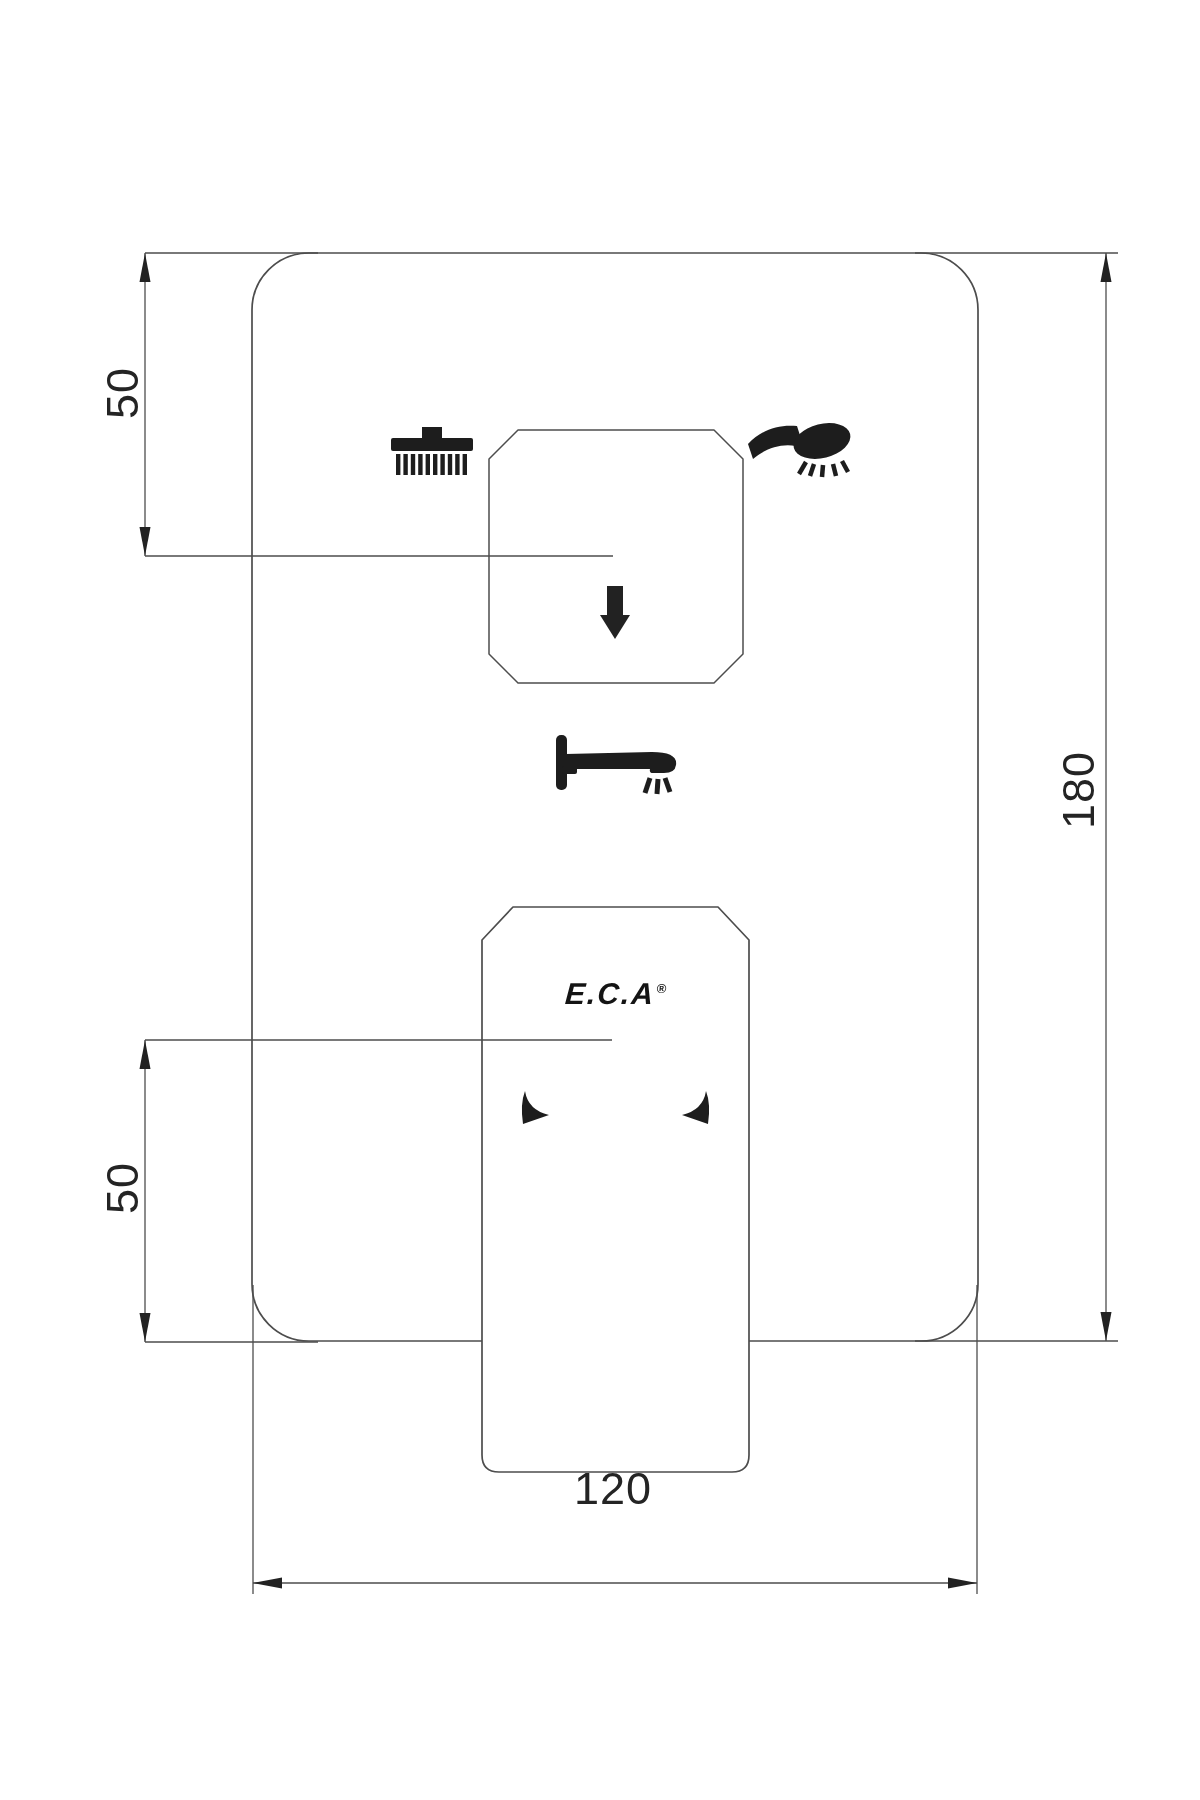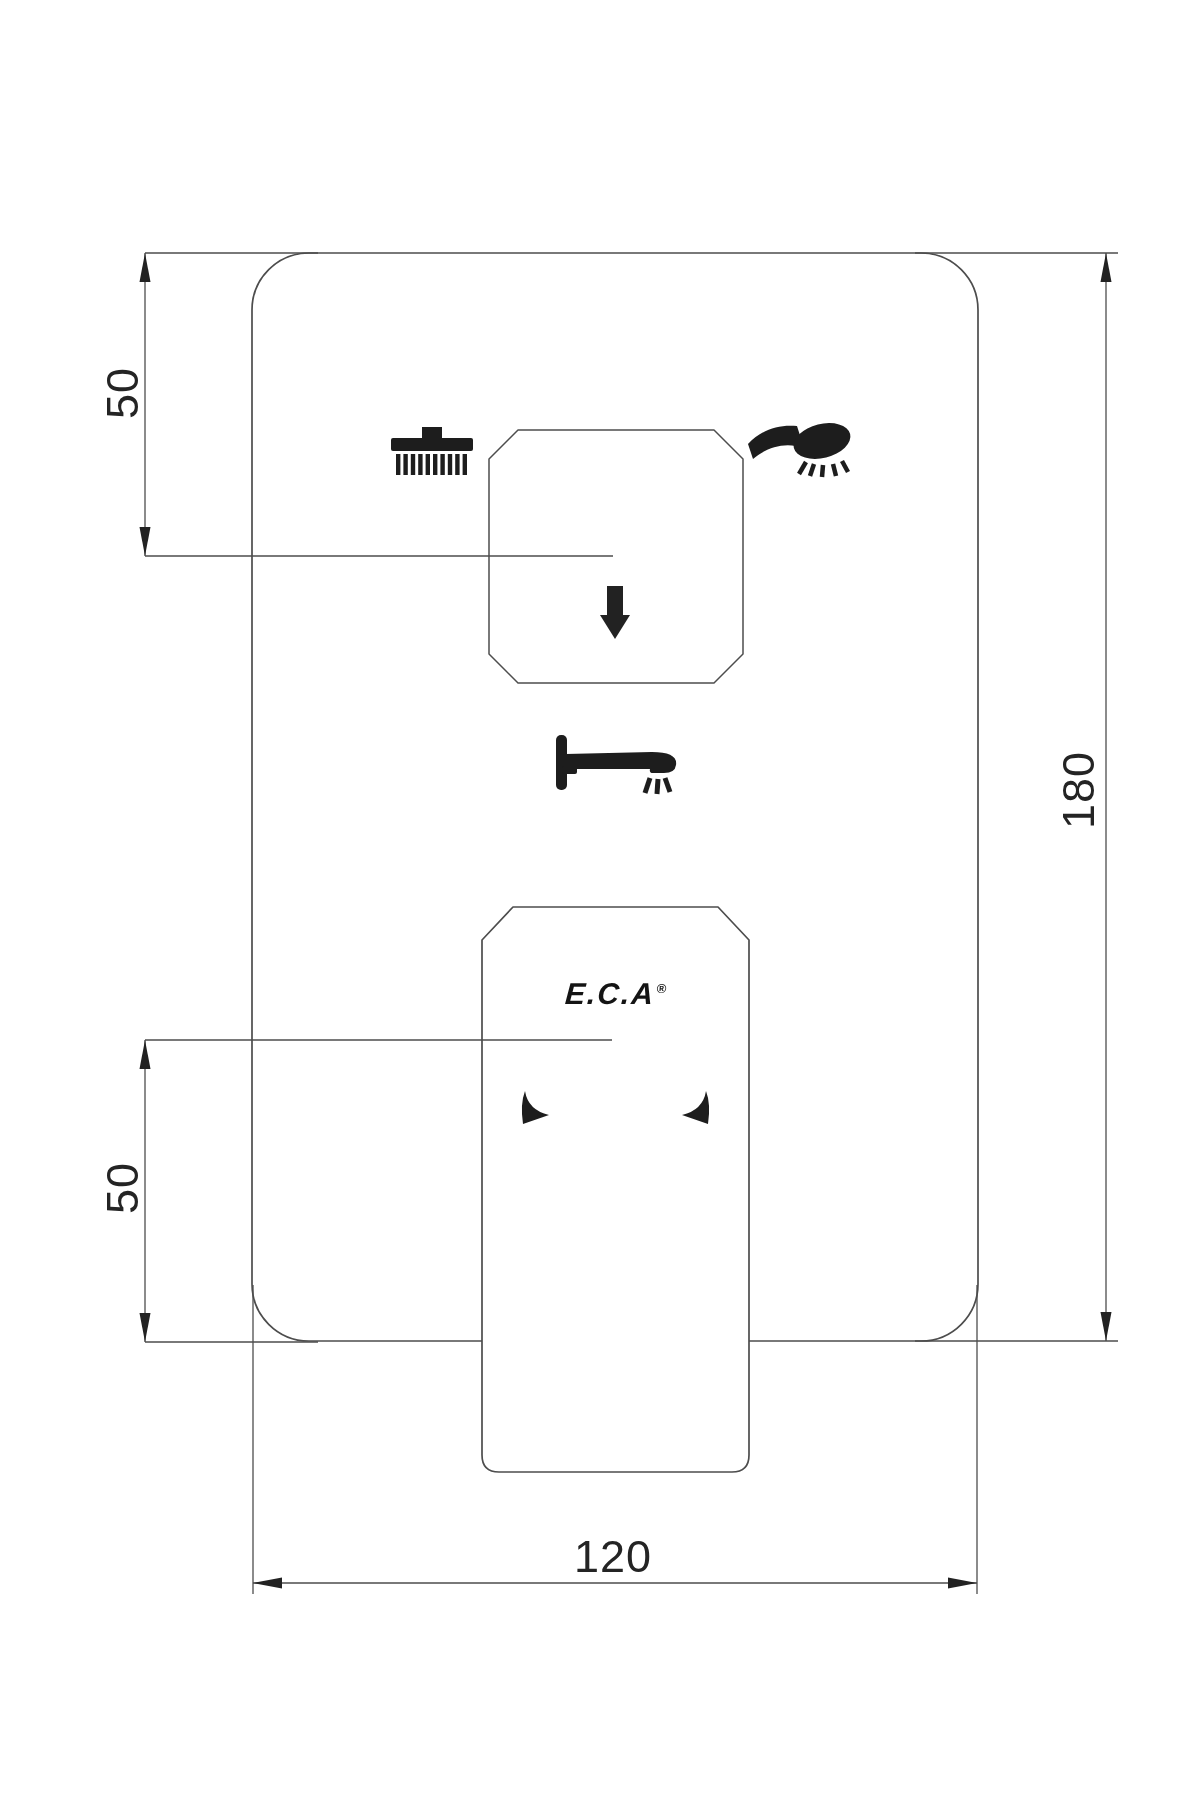--- a/index.html
+++ b/index.html
@@ -109,19 +109,19 @@
     <path d="M 525 1091 Q 528 1110 549 1115 L 523 1124 Q 520 1104 525 1091 Z" fill="#1d1d1d"></path>
     <path d="M 706 1091 Q 703 1110 682 1115 L 708 1124 Q 711 1104 706 1091 Z" fill="#1d1d1d"></path>
   </svg>
 
   <div class="dim-label vert" style="left:122px;top:393px;">50</div>
 
   <div class="dim-label vert" style="left:122px;top:1188px;">50</div>
 
   <div class="dim-label vert" style="left:1078px;top:790px;">180</div>
 
-  <div class="dim-label" style="left:613px;top:1556px;">120</div>
+  <div class="dim-label" style="left:613px;top:1488px;">120</div>
 
   <div class="brand-logo" style="left:615px;top:994px;">
     <span>E.C.A</span><span class="reg">®</span>
   </div>
 
 </div>
 
 </body></html>

